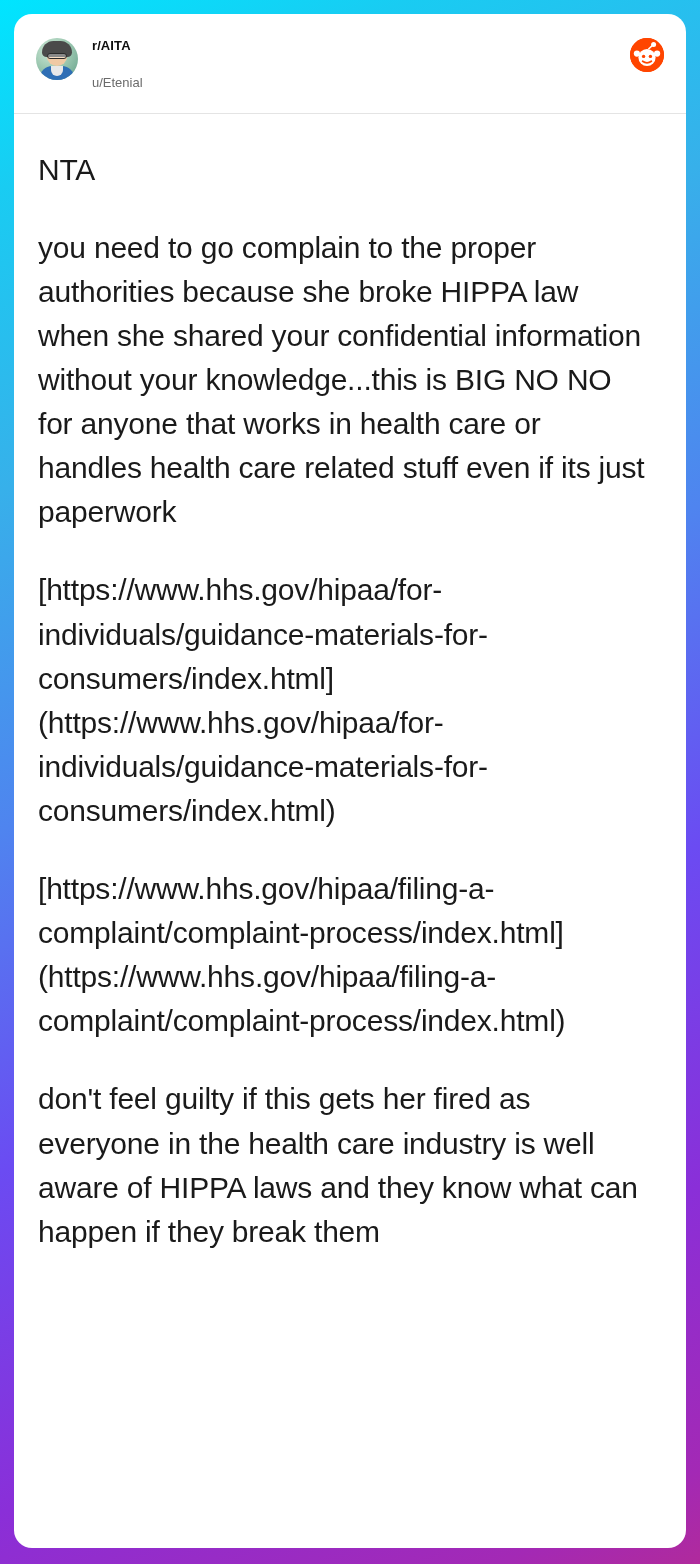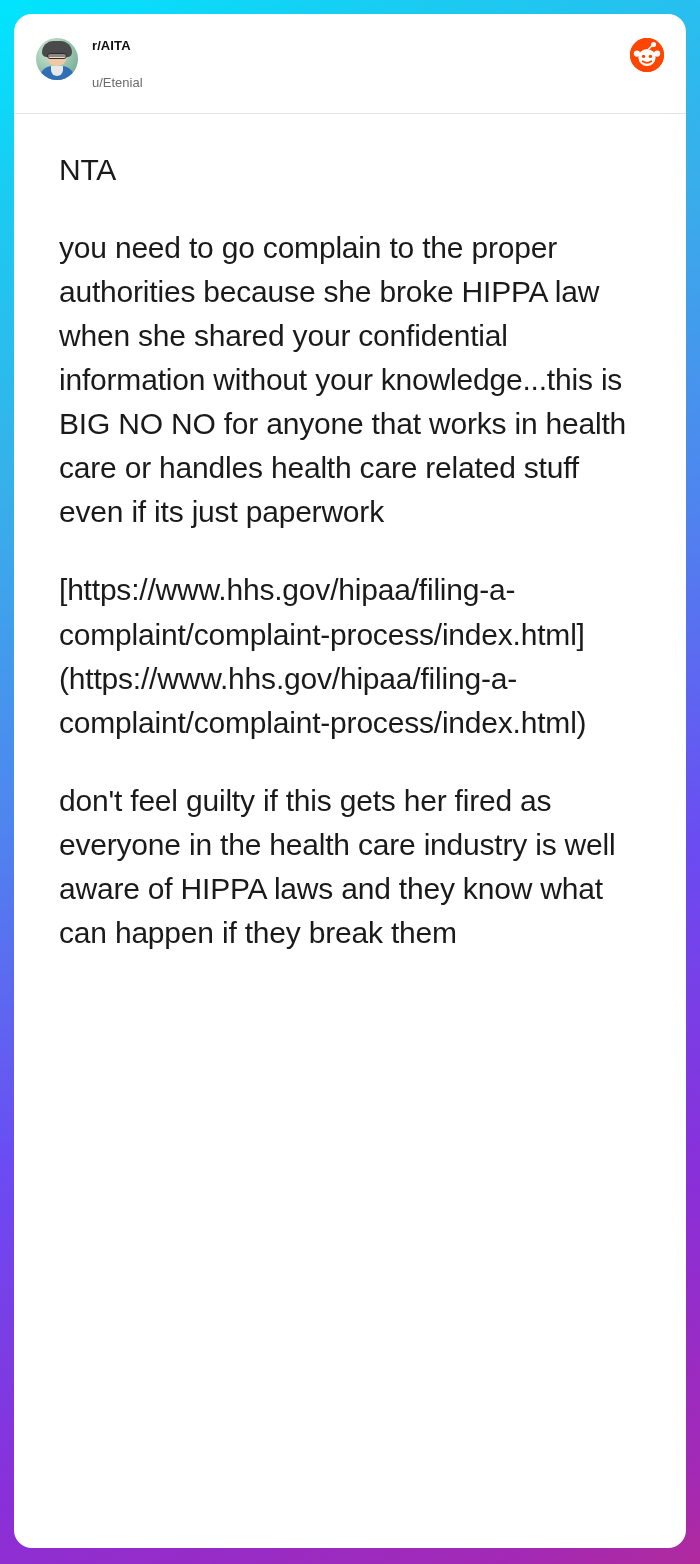--- a/index.html
+++ b/index.html
@@ -133,21 +133,21 @@
   .reddit-logo svg { display: block; }
 
   .divider {
     height: 1px;
     background: #e4e4e4;
     margin: 6px 0 0 0;
     flex: 0 0 auto;
   }
 
   .card-body {
-    padding: 34px 40px 20px 45px;
+    padding: 34px 40px 20px 24px;
     flex: 1 1 auto;
     overflow: hidden;
   }
 
   .para {
     font-size: 30px;
     line-height: 1.47;
     color: #1a1a1a;
     margin: 0 0 34px 0;
     word-wrap: break-word;
@@ -189,18 +189,19 @@
           <path d="M12.6 23.2 Q17 26.4 21.4 23.2" stroke="#ff4500" stroke-width="1.7" fill="none" stroke-linecap="round"></path>
         </svg>
       </div>
     </div>
 
     <div class="divider"></div>
 
     <div class="card-body">
       <p class="para">NTA</p>
       <p class="para">you need to go complain to the proper authorities because she broke HIPPA law when she shared your confidential information without your knowledge...this is BIG NO NO for anyone that works in health care or handles health care related stuff even if its just paperwork</p>
+      <p class="para">[https://www.hhs.gov/hipaa/for-individuals/guidance-materials-for-consumers/index.html](https://www.hhs.gov/hipaa/for-individuals/guidance-materials-for-consumers/index.html)</p>
       <p class="para">[https://www.hhs.gov/hipaa/filing-a-complaint/complaint-process/index.html](https://www.hhs.gov/hipaa/filing-a-complaint/complaint-process/index.html)</p>
       <p class="para">don't feel guilty if this gets her fired as everyone in the health care industry is well aware of HIPPA laws and they know what can happen if they break them</p>
     </div>
 
   </div>
 </div>
 
 </body></html>

